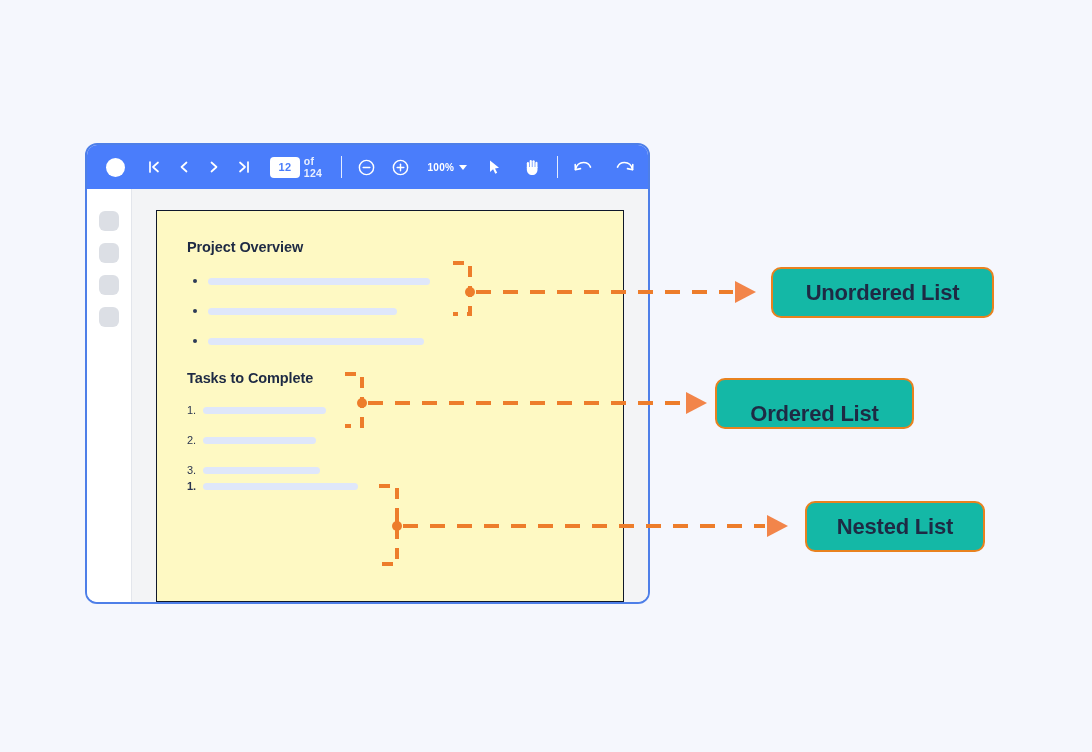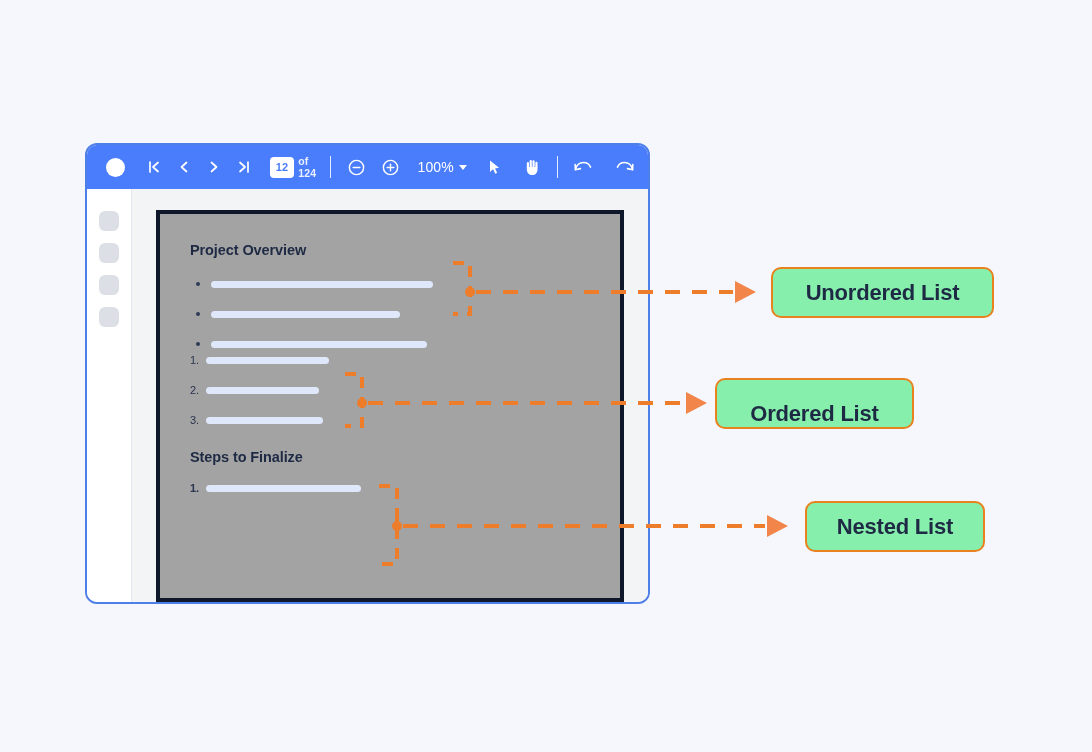--- a/index.html
+++ b/index.html
@@ -68,21 +68,21 @@
   }
   .tb-sep {
     width: 1px; height: 22px;
     background: #ffffff;
     opacity: .85;
     margin: 0 12px;
     flex: 0 0 auto;
   }
   .zoom-group { display: flex; align-items: center; gap: 8px; }
   .zoom-label {
-    font-size: 14px; font-weight: normal; color: #ffffff;
+    font-size: 10px; font-weight: bold; color: #ffffff;
     margin-left: 6px; display: flex; align-items: center; gap: 5px;
     letter-spacing: .2px;
   }
   .caret {
     width: 0; height: 0;
     border-left: 4.5px solid transparent;
     border-right: 4.5px solid transparent;
     border-top: 5px solid #ffffff;
   }
   .tool-group { display: flex; align-items: center; gap: 12px; margin-left: 14px; }
@@ -104,22 +104,22 @@
     border-radius: 6px;
     background: #dcdfe5;
   }
   .canvas {
     flex: 1 1 auto;
     background: #f3f4f6;
     padding: 21px 24px 0 24px;
     overflow: hidden;
   }
   .page {
-    background: #a3a3a3;
-    border: 4px solid #0f172a;
+    background: #fef9c3;
+    border: 1px solid #0f172a;
     height: 100%;
     padding: 28px 30px 0 30px;
   }
 
   .sec-title {
     font-size: 14.5px;
     font-weight: bold;
     color: #1e2a44;
     letter-spacing: -.1px;
   }
@@ -156,21 +156,21 @@
   
   .overlay {
     position: absolute; inset: 0;
     pointer-events: none;
   }
   .overlay svg { position: absolute; left: 0; top: 0; }
 
   
   .callout {
     position: absolute;
-    background: #86efac;
+    background: #14b8a6;
     border: 2.5px solid #e8821f;
     border-radius: 10px;
     display: flex; align-items: center; justify-content: center;
     color: #1e2a44;
     font-size: 22px;
     font-weight: bold;
     letter-spacing: -.2px;
   }
   .callout-unordered { left: 771px; top: 267px; width: 223px; height: 51px; }
   .callout-ordered   { left: 715px; top: 378px; width: 199px; height: 51px; align-items: flex-end; }
@@ -295,36 +295,36 @@
             <div class="li">
               <span class="bullet"></span>
               <span class="bar" style="width:189px"></span>
             </div>
             <div class="li">
               <span class="bullet"></span>
               <span class="bar" style="width:216px"></span>
             </div>
           </div>
 
+          <div class="sec-title sec-2-title">Tasks to Complete</div>
           <div>
             <div class="li">
               <span class="marker">1.</span>
               <span class="bar" style="width:123px"></span>
             </div>
             <div class="li">
               <span class="marker">2.</span>
               <span class="bar" style="width:113px"></span>
             </div>
             <div class="li">
               <span class="marker">3.</span>
               <span class="bar" style="width:117px"></span>
             </div>
           </div>
 
-          <div class="sec-title sec-3-title">Steps to Finalize</div>
           <div>
             <div class="li li-nested">
               <span class="marker marker-b">1.</span>
               <span class="bar" style="width:155px"></span>
             </div>
 
           </div>
 
         </div>
       </div>

